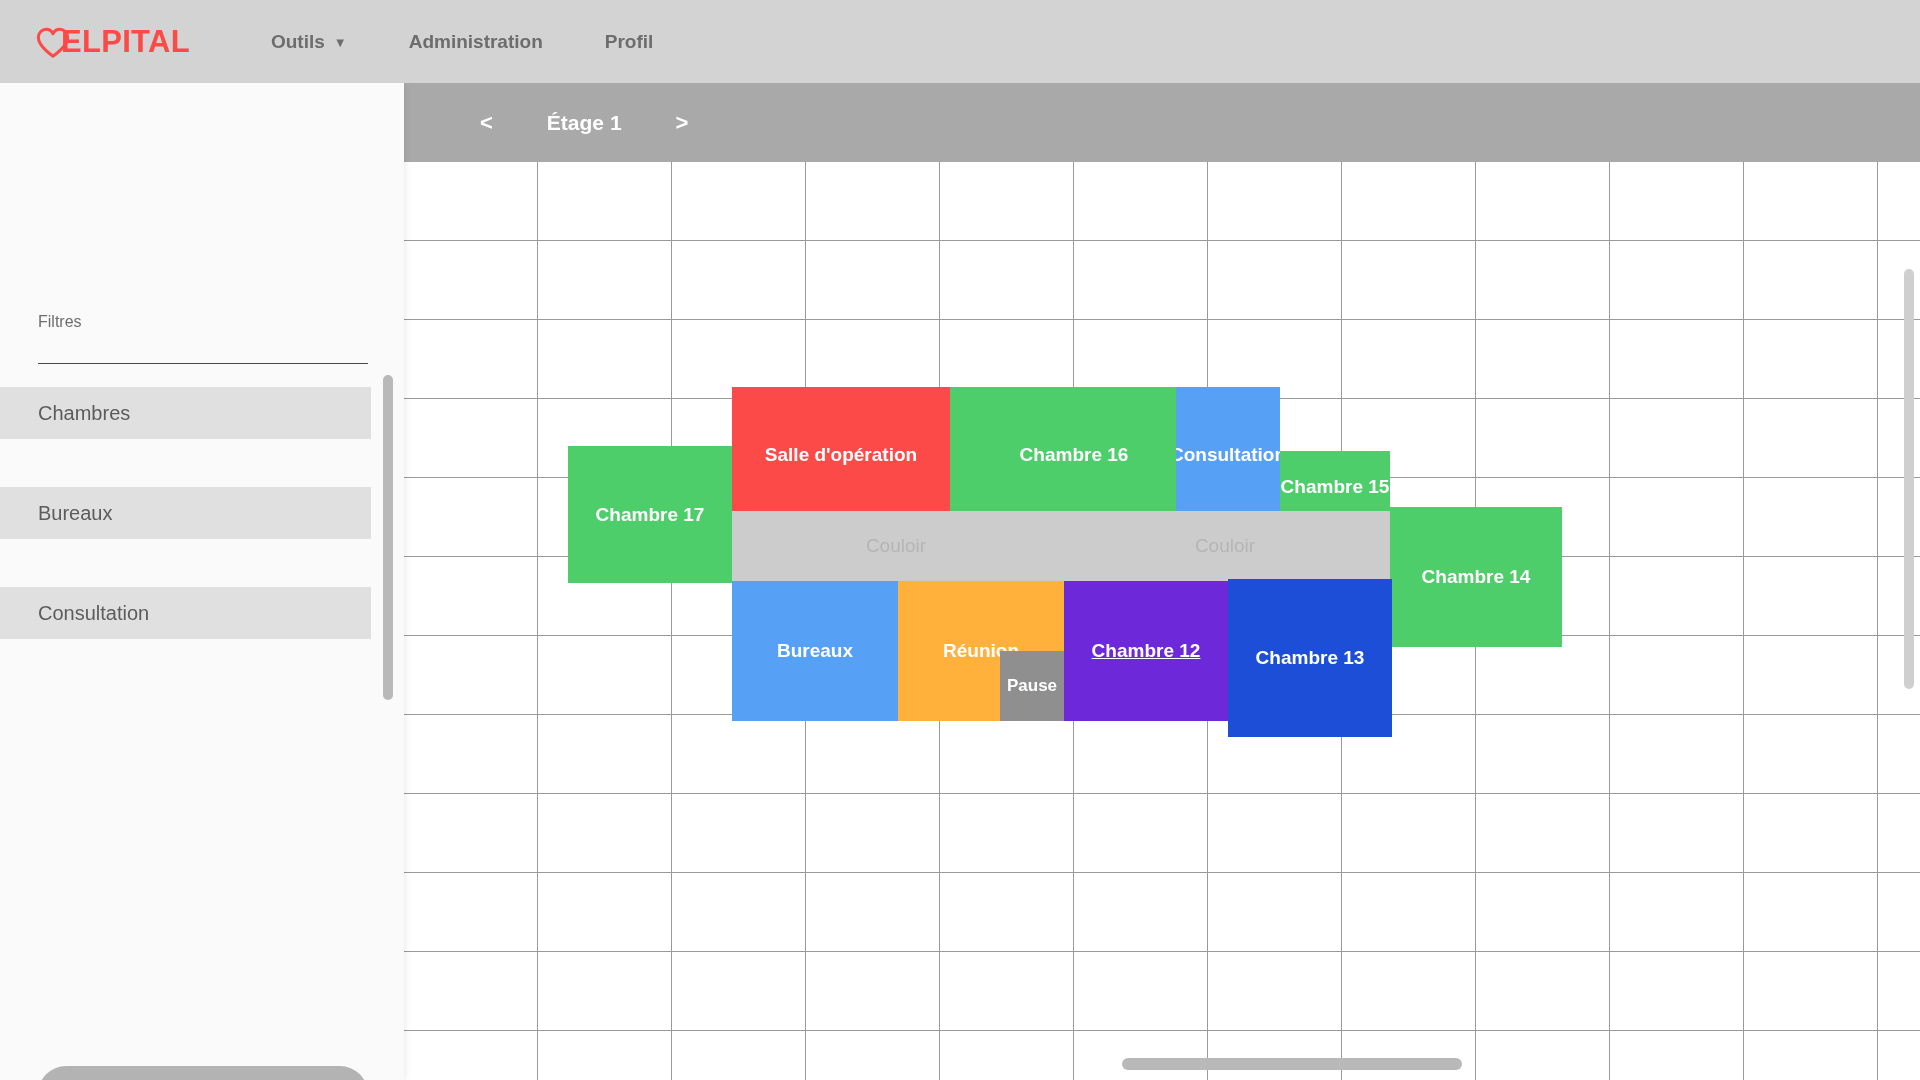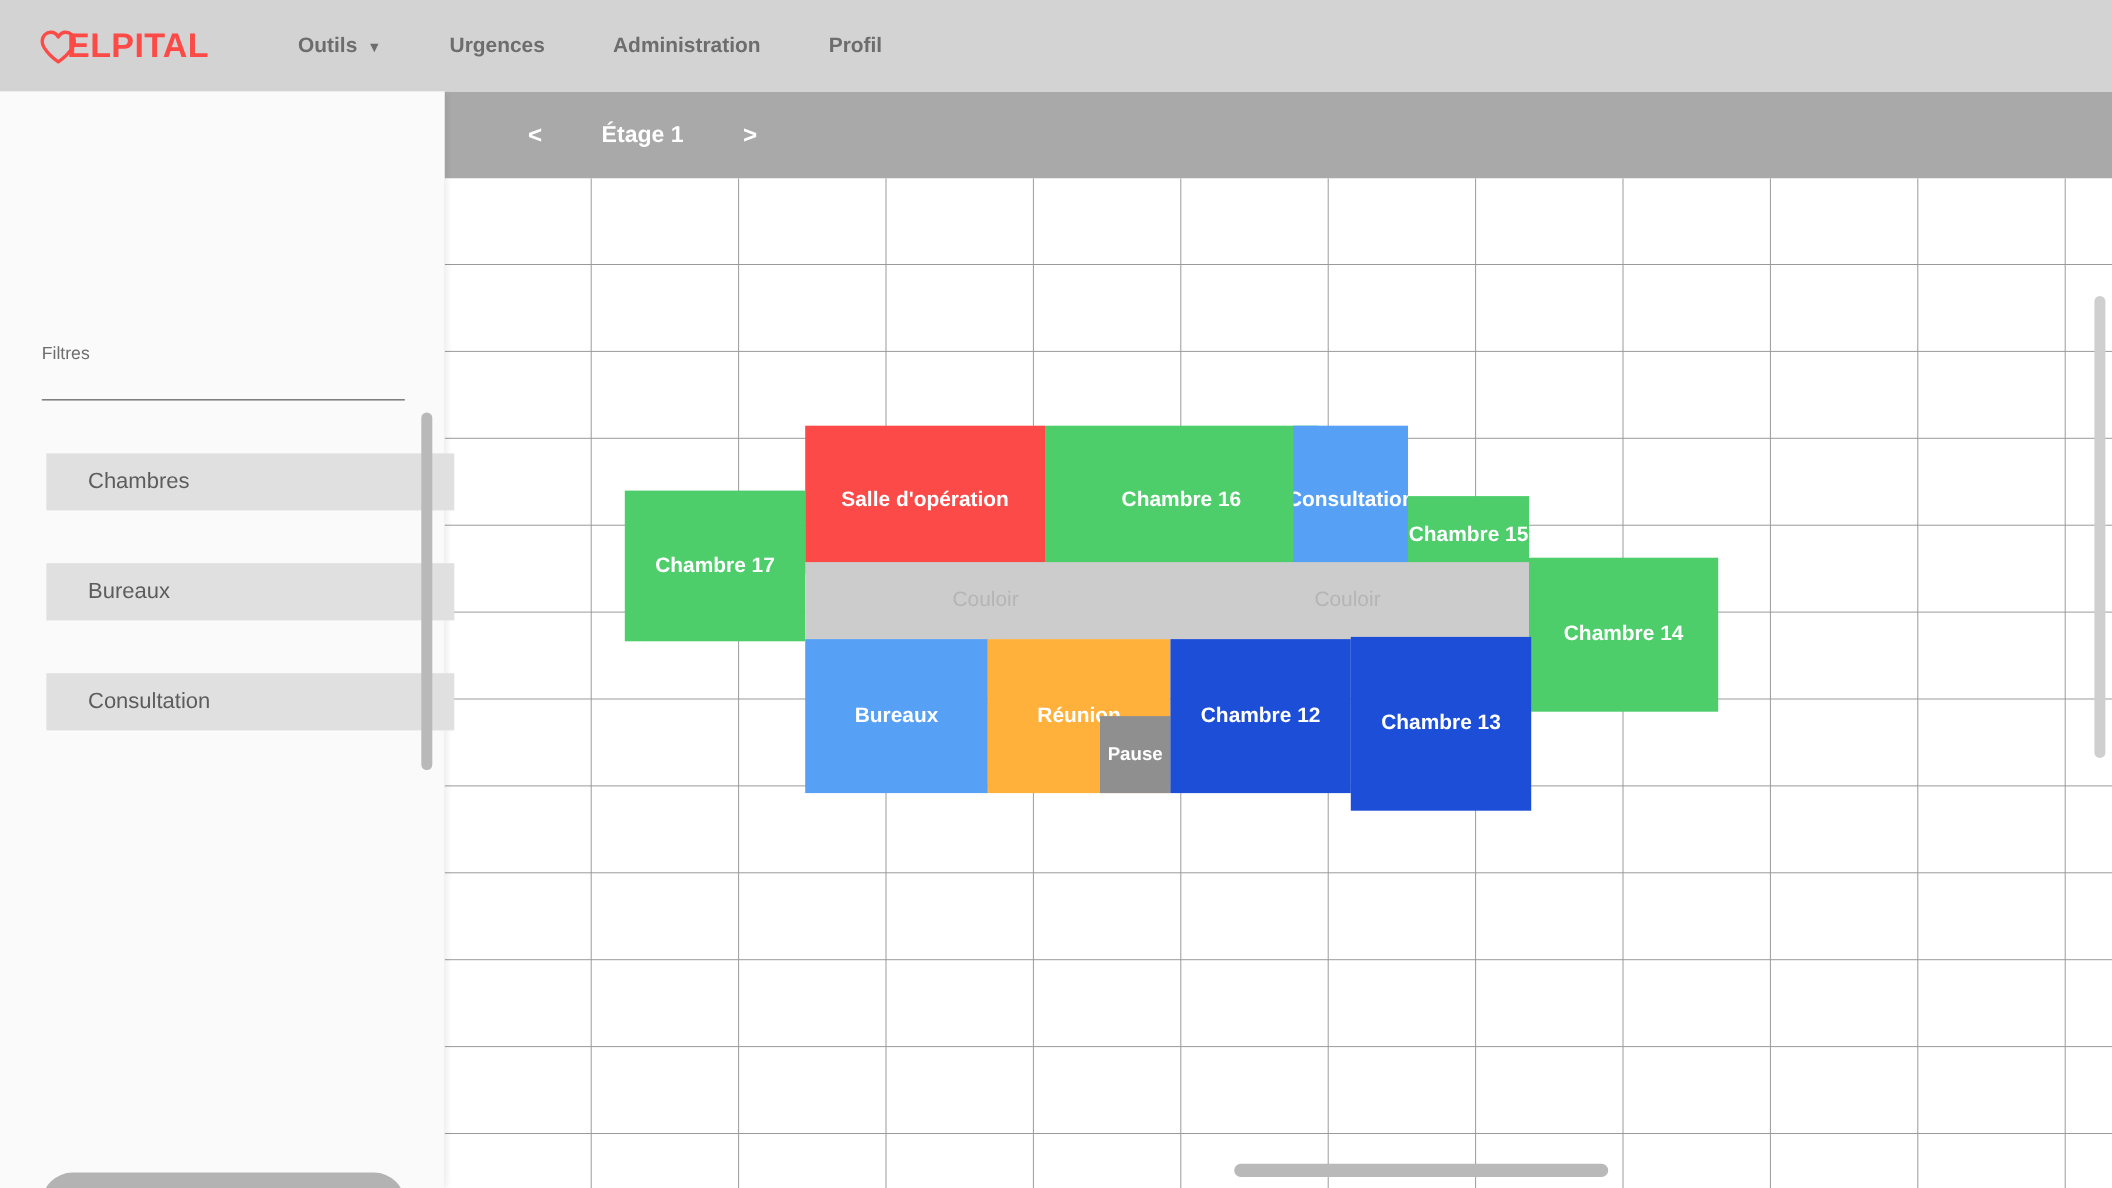--- a/index.html
+++ b/index.html
@@ -124,26 +124,25 @@
     position: absolute;
     top: 280px;
     left: 38px;
     width: 330px;
     height: 1px;
     background: #4a4a4a;
   }
 
   .filter-list {
     position: absolute;
-    top: 329px;
+    top: 304px;
     left: 0;
     width: 404px;
     height: 325px;
     overflow: hidden;
-    margin-left: 42px;
   }
   .filter-item {
     width: 371px;
     height: 52px;
     background: #e0e0e0;
     display: flex;
     align-items: center;
     padding-left: 38px;
     font-size: 20px;
     color: #5c5c5c;
@@ -309,23 +308,20 @@
           <path d="M18 31 C 18 31, 2.5 20.5, 2.5 11.5 C 2.5 5.8, 6.6 2.5, 10.8 2.5 C 14.2 2.5, 16.8 4.7, 18 7.2 C 19.2 4.7, 21.8 2.5, 25.2 2.5 C 29.4 2.5, 33.5 5.8, 33.5 11.5 C 33.5 20.5, 18 31, 18 31 Z" fill="none" stroke="#fc4a47" stroke-width="3.2" stroke-linejoin="round"></path>
         </svg>
         <span class="brand-text">ELPITAL</span>
       </div>
     </div>
 
     <div class="nav-links">
       <div class="nav-link">
         <span>Outils</span>
         <span class="caret">▼</span>
-      </div>
-      <div class="nav-link">
-        <span>Urgences</span>
       </div>
       <div class="nav-link">
         <span>Administration</span>
       </div>
       <div class="nav-link">
         <span>Profil</span>
       </div>
     </div>
   </div>
 
@@ -367,21 +363,21 @@
           <div class="room" style="left: 546px; top: 225px; width: 248px; height: 135px; background: rgb(78, 205, 107);">Chambre 16</div>
           <div class="room" style="left: 772px; top: 225px; width: 104px; height: 135px; background: rgb(86, 160, 245);">Consultation</div>
           <div class="room" style="left: 876px; top: 289px; width: 110px; height: 71px; background: rgb(78, 205, 107);">Chambre 15</div>
           <div class="room" style="left: 164px; top: 284px; width: 164px; height: 137px; background: rgb(78, 205, 107);">Chambre 17</div>
           <div class="room corridor" style="left: 328px; top: 349px; width: 328px; height: 70px; background: rgb(204, 204, 204);">Couloir</div>
           <div class="room corridor" style="left: 656px; top: 349px; width: 330px; height: 70px; background: rgb(204, 204, 204);">Couloir</div>
           <div class="room" style="left: 986px; top: 345px; width: 172px; height: 140px; background: rgb(78, 205, 107);">Chambre 14</div>
           <div class="room" style="left: 328px; top: 419px; width: 166px; height: 140px; background: rgb(86, 160, 245);">Bureaux</div>
           <div class="room" style="left: 494px; top: 419px; width: 166px; height: 140px; background: rgb(255, 177, 60);">Réunion</div>
           <div class="room" style="left: 596px; top: 489px; width: 64px; height: 70px; background: rgb(143, 143, 143); font-size: 17px;">Pause</div>
-          <div class="room" style="left: 660px; top: 419px; width: 164px; height: 140px; background: #1d4ed8;">Chambre 12</div>
+          <div class="room" style="left: 660px; top: 419px; width: 164px; height: 140px; background: #6d28d9; text-decoration: underline;">Chambre 12</div>
           <div class="room" style="left: 824px; top: 417px; width: 164px; height: 158px; background: #1d4ed8;">Chambre 13</div>
         </div>
     </div>
 
     <div class="hscroll-track"></div>
     <div class="hscroll-thumb"></div>
     <div class="vscroll-thumb"></div>
   </div>
 
 </div>

